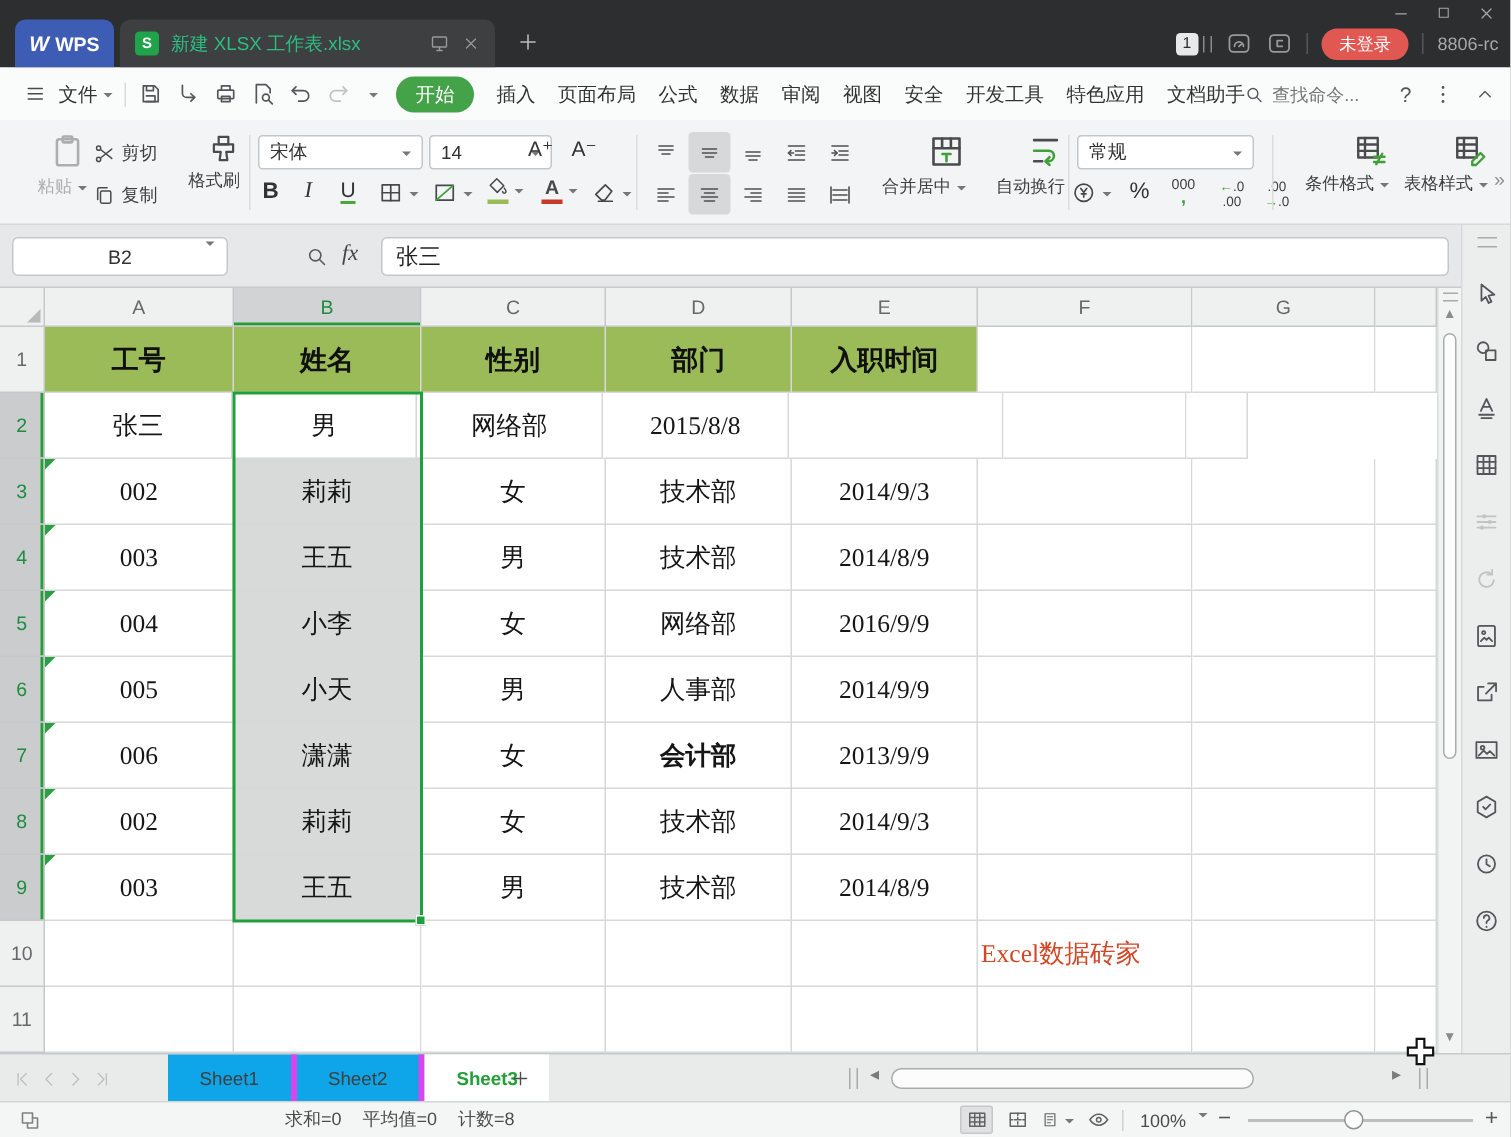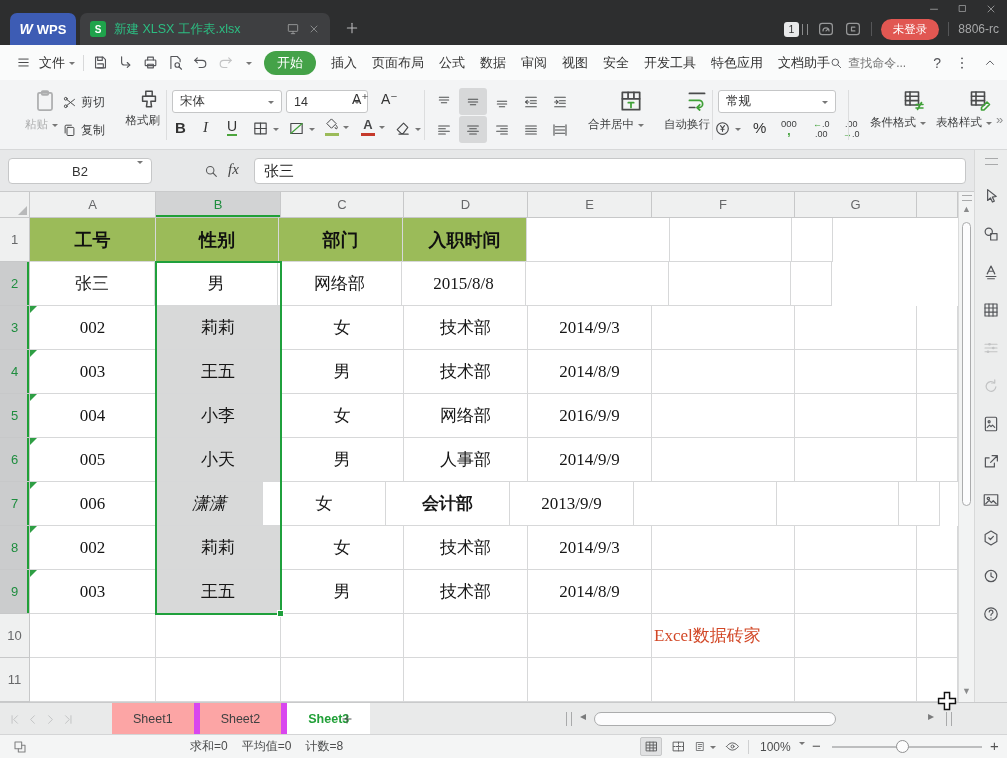--- a/index.html
+++ b/index.html
@@ -111,21 +111,21 @@
 #sidebar{position:absolute;left:974px;top:150px;width:33px;height:552px;background:#ECEDED;border-left:1px solid #D8D9D9;display:flex;flex-direction:column;align-items:center;padding-top:8px}
 .shandle{width:13px;height:7px;border-top:1.5px solid #A9AAAB;border-bottom:1.5px solid #A9AAAB;margin-bottom:22px}
 #sidebaricons{display:flex;flex-direction:column;gap:20px;align-items:center}
 .sic{width:18px;height:18px;color:#54565A}
 .sic.dis{color:#C3C4C5}
 
 
 #sheetbar{position:absolute;top:702px;left:0;right:0;height:32px;background:#E9EAEA;border-top:1px solid #C9CACB}
 .nav{position:absolute;top:10px;color:#BDBEBF}
 #sheettabs{position:absolute;left:112px;top:0;height:100%;display:flex}
-.stab{height:100%;display:flex;align-items:center;padding:0 21px;font-size:12.5px;color:#3F4041;background:#fca5a5;border-right:6px solid #d946ef}
+.stab{height:100%;display:flex;align-items:center;padding:0 21px;font-size:12.5px;color:#3F4041;background:#0ea5e9;border-right:4px solid #d946ef}
 .stab.active{background:#fff;color:#21A038;font-weight:bold;border-right:none}
 #addsheet{position:absolute;left:340px;top:9px;color:#4A4B4C}
 .hsplit{position:absolute;top:9px;width:6px;height:14px;border-left:1.5px solid #A9AAAB;border-right:1.5px solid #A9AAAB}
 .harr{position:absolute;top:6px;font-size:12px;color:#7A7B7C}
 .hthumb{position:absolute;left:594px;top:9px;width:242px;height:14px;background:#FCFCFD;border:1px solid #ABACAD;border-radius:7px}
 
 
 #statusbar{position:absolute;top:734px;left:0;right:0;height:24px;background:#F4F5F5;border-top:1px solid #D4D5D6;font-size:12px;color:#4B4C4D}
 .sicon{position:absolute;left:12px;top:4px;color:#808182}
 .stats{position:absolute;left:190px;top:0;height:100%;display:flex;align-items:center;gap:14px}
@@ -613,20 +613,21 @@
           <div class="chdr" style="width: 123px;">C</div>
           <div class="chdr" style="width: 124px;">D</div>
           <div class="chdr" style="width: 124px;">E</div>
           <div class="chdr" style="width: 143px;">F</div>
           <div class="chdr" style="width: 122px;">G</div>
           <div class="chdr" style="width: 41px;"></div>
         </div>
         <div class="grow">
           <div class="rhdr">1</div>
           <div class="cell h1" style="width: 126px;">工号</div>
+          <div class="cell h1" style="width: 125px;">姓名</div>
           <div class="cell h1" style="width: 123px;">性别</div>
           <div class="cell h1" style="width: 124px;">部门</div>
           <div class="cell h1" style="width: 124px;">入职时间</div>
           <div class="cell" style="width: 143px;"></div>
           <div class="cell" style="width: 122px;"></div>
           <div class="cell" style="width: 41px;"></div>
         </div>
         <div class="grow">
           <div class="rhdr sel">2</div>
           <div class="cell bactive" style="width: 125px;">张三</div>
@@ -677,21 +678,21 @@
           <div class="cell" style="width: 123px;">男</div>
           <div class="cell" style="width: 124px;">人事部</div>
           <div class="cell" style="width: 124px;">2014/9/9</div>
           <div class="cell" style="width: 143px;"></div>
           <div class="cell" style="width: 122px;"></div>
           <div class="cell" style="width: 41px;"></div>
         </div>
         <div class="grow">
           <div class="rhdr sel">7</div>
           <div class="cell err" style="width: 126px;">006</div>
-          <div class="cell bsel" style="width: 107px; font-style: italic;">潇潇</div>
+          <div class="cell bsel" style="width: 125px;">潇潇</div>
           <div class="cell" style="width: 123px;">女</div>
           <div class="cell" style="width: 124px; font-weight: bold;">会计部</div>
           <div class="cell" style="width: 124px;">2013/9/9</div>
           <div class="cell" style="width: 143px;"></div>
           <div class="cell" style="width: 122px;"></div>
           <div class="cell" style="width: 41px;"></div>
         </div>
         <div class="grow">
           <div class="rhdr sel">8</div>
           <div class="cell err" style="width: 126px;">002</div>

